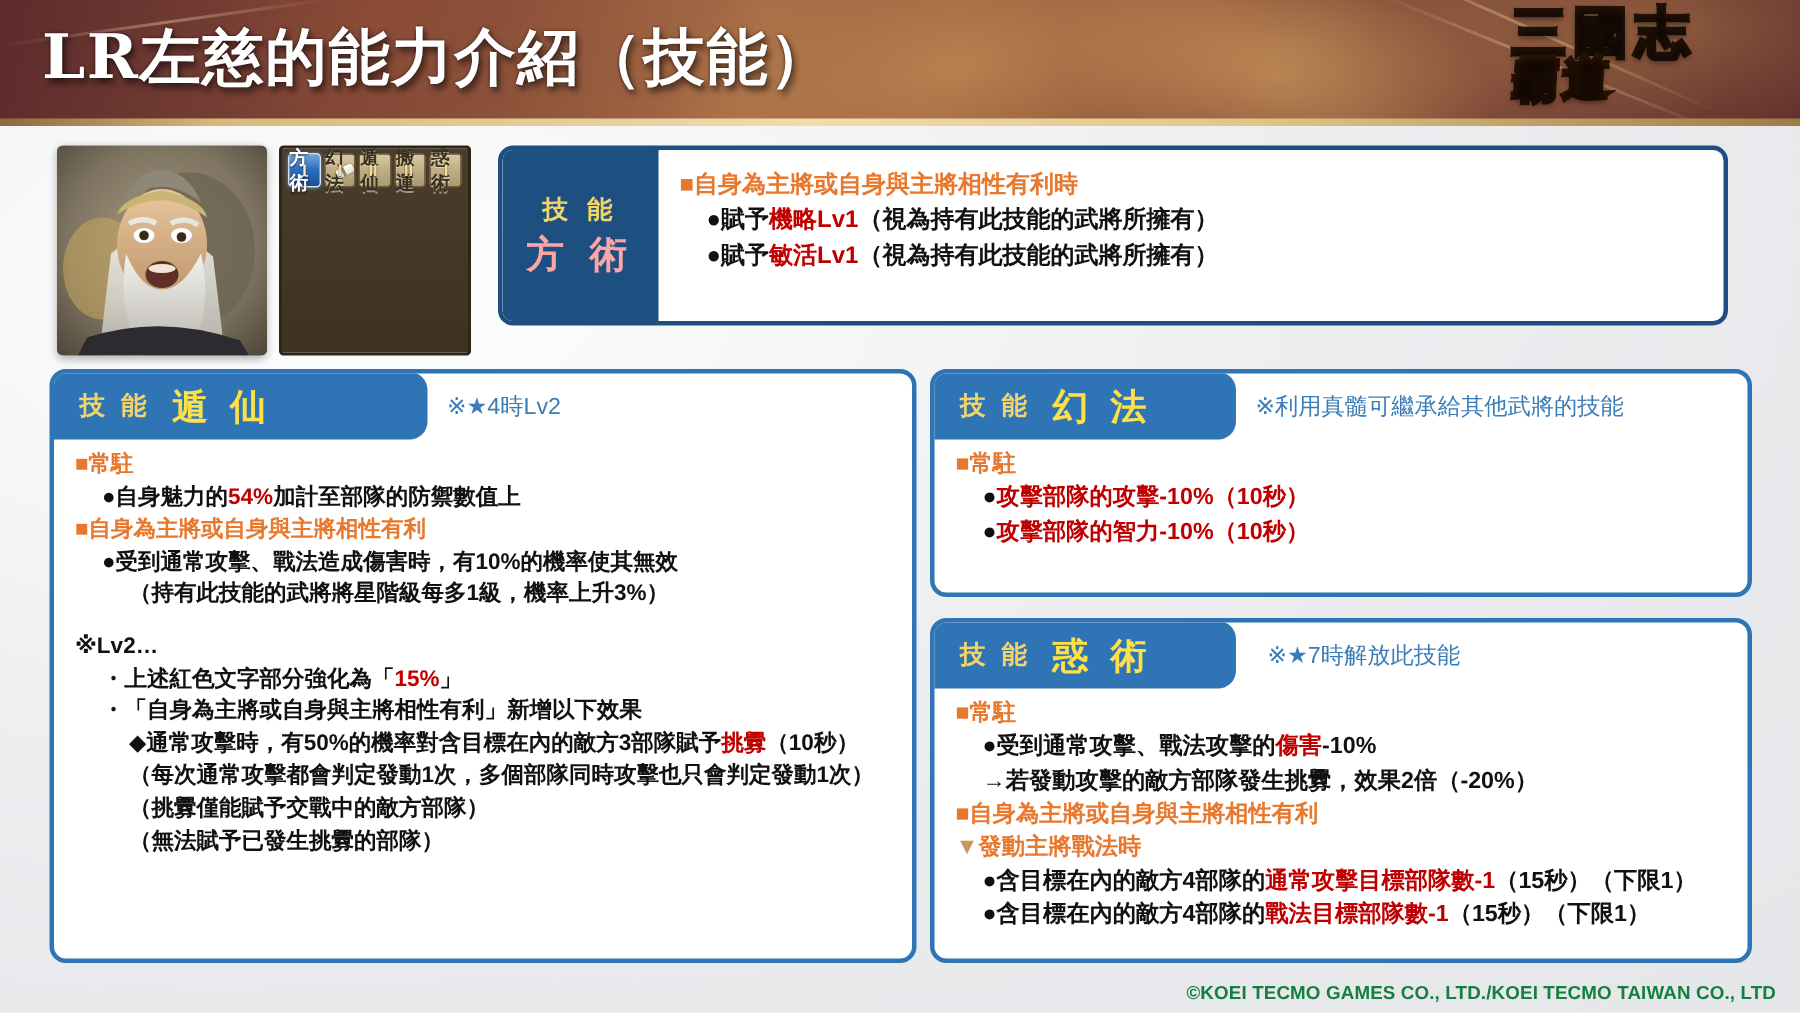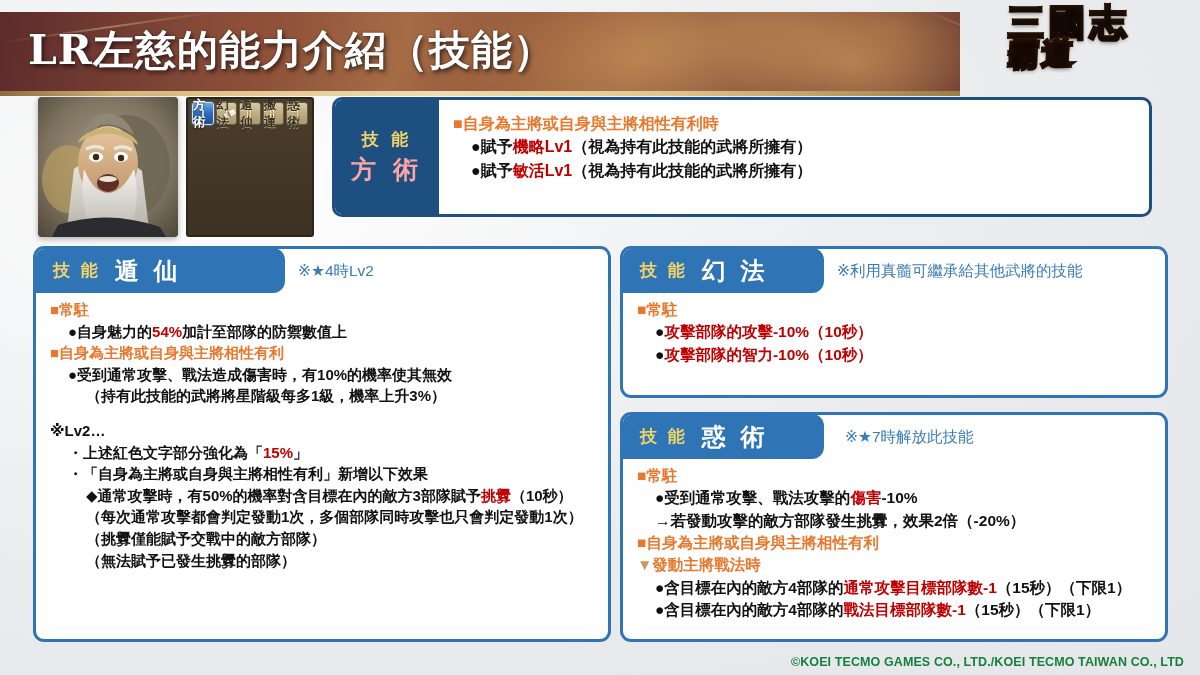--- a/index.html
+++ b/index.html
@@ -10,21 +10,21 @@
   }
   body {
     background:
       radial-gradient(ellipse at 20% 30%, rgba(255,255,255,0.95) 0%, rgba(238,239,241,0.9) 45%, rgba(226,228,231,0.85) 100%),
       linear-gradient(160deg, #f4f5f6 0%, #e9eaec 40%, #dfe1e4 70%, #f2f3f4 100%);
     position: relative;
   }
 
   
   .header {
-    position: absolute; left: 0; top: 12px; width: 960px; height: 84px;
+    position: absolute; left: 0; top: 0; width: 1200px; height: 84px;
     background:
       linear-gradient(103deg, rgba(168,112,58,0.0) 0%, rgba(186,131,70,0.35) 28%, rgba(201,148,84,0.55) 42%,
                       rgba(172,116,60,0.30) 55%, rgba(120,58,46,0.0) 72%),
       radial-gradient(ellipse 420px 180px at 72% 40%, rgba(205,154,90,0.45) 0%, rgba(205,154,90,0) 70%),
       radial-gradient(ellipse 260px 120px at 93% 20%, rgba(198,146,82,0.40) 0%, rgba(198,146,82,0) 75%),
       linear-gradient(90deg, #5d2b2c 0%, #6b3231 18%, #7a3a34 38%, #74352f 60%, #6a3430 80%, #5b2a2b 100%);
     overflow: hidden;
   }
   .header::after {
     content: ""; position: absolute; left: 0; right: 0; bottom: 0; height: 5px;
@@ -151,21 +151,21 @@
   .panel-r1    { left: 620px; top: 246px; width: 548px; height: 152px; }
   .panel-r2    { left: 620px; top: 412px; width: 548px; height: 230px; }
 
   .panel-head { position: relative; height: 44px; }
   .panel-tab {
     position: absolute; left: -1px; top: -1px; height: 45px;
     background: #2f75b5; border-radius: 9px 12px 12px 0;
     display: flex; align-items: center; padding: 0 16px 0 18px; gap: 14px;
   }
   .pt-tag  { font-size: 17px; font-weight: 700; color: #f2d469; letter-spacing: 3px; }
-  .pt-name { font-size: 24px; font-weight: 700; color: #ffffff; letter-spacing: 4px; }
+  .pt-name { font-size: 24px; font-weight: 700; color: #fde047; letter-spacing: 4px; }
   .panel-note {
     position: absolute; top: 12px;
     font-size: 15.5px; font-weight: 400; color: #3a7cb8; white-space: nowrap;
   }
 
   .panel-body { padding: 6px 12px 10px 14px; }
 
   
   .line { font-size: 15.5px; line-height: 1.44; color: #111; white-space: nowrap; font-weight: 700; }
   .line.sm { font-size: 15px; }

